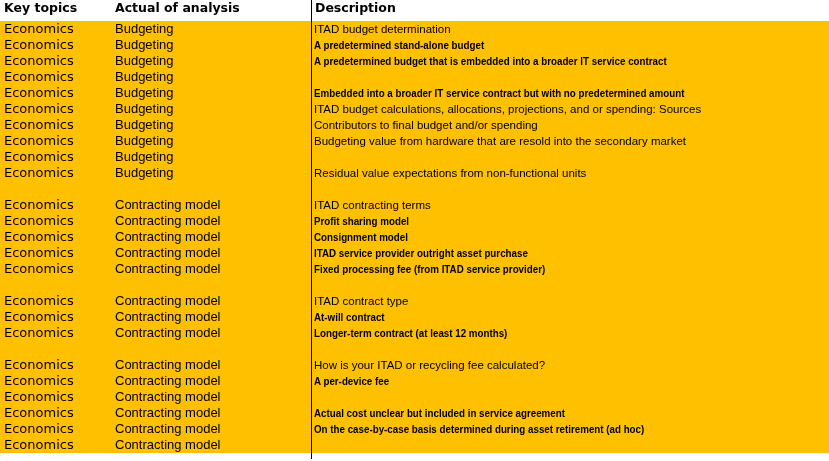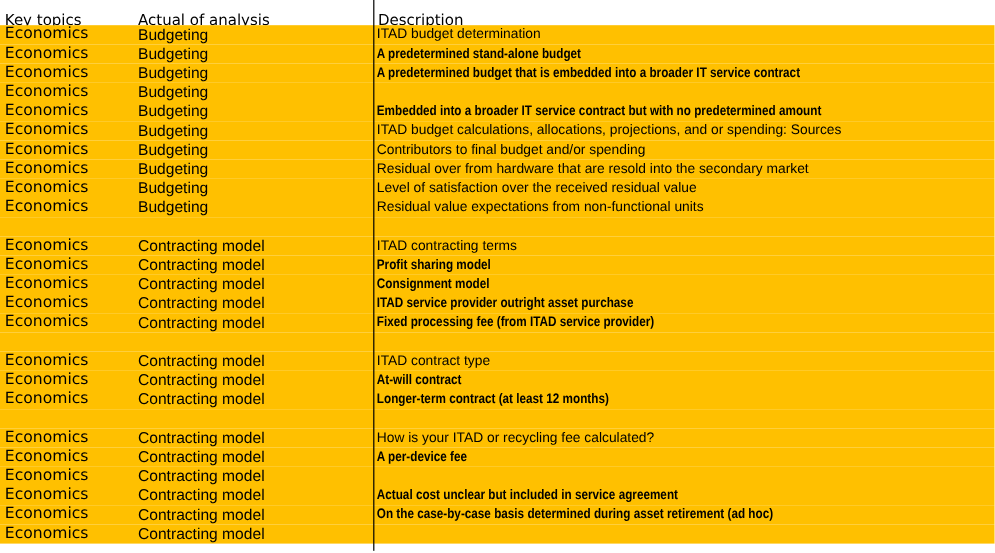--- a/index.html
+++ b/index.html
@@ -3,22 +3,23 @@
 <meta charset="utf-8">
 <style>
   html,body { margin:0; padding:0; background:#ffffff; }
   .sheet {
     position:relative; width:829px; height:461px;
     background:#ffffff; overflow:hidden;
     font-family:"DejaVu Sans", sans-serif; color:#000;
   }
   .header-row {
     display:flex; height:34px; box-sizing:border-box;
-    align-items:center; padding-bottom:2px;
+    align-items:flex-start; padding-bottom:2px;
     background:var(--header-bg,#fff);
+    font-weight:bold;
   }
   .col1 { width:111px; padding-left:4px; flex:none; }
   .col2 { width:196px; flex:none; }
   .col3 { flex:1; padding-left:4px; min-width:0; }
   .header-cell { font-size:12.5px; white-space:nowrap; overflow:hidden; }
   .rows-wrap { position:absolute; top:21px; left:0; width:829px; }
   .row {
     display:flex; height:16px; line-height:16px;
     background:var(--row-bg,#FFC000); white-space:nowrap;
   }
@@ -79,26 +80,25 @@
         <div class="cell col3 desc-section"><span class="txt">ITAD budget calculations, allocations, projections, and or spending: Sources</span></div>
       </div>
       <div class="row">
         <div class="cell col1"><span class="txt">Economics</span></div>
         <div class="cell col2"><span class="txt">Budgeting</span></div>
         <div class="cell col3 desc-section"><span class="txt">Contributors to final budget and/or spending</span></div>
       </div>
       <div class="row">
         <div class="cell col1"><span class="txt">Economics</span></div>
         <div class="cell col2"><span class="txt">Budgeting</span></div>
-        <div class="cell col3 desc-section"><span class="txt">Residual over from hardware that are resold into the secondary market</span></div>
+        <div class="cell col3 desc-section"><span class="txt">Budgeting value from hardware that are resold into the secondary market</span></div>
       </div>
       <div class="row">
         <div class="cell col1"><span class="txt">Economics</span></div>
         <div class="cell col2"><span class="txt">Budgeting</span></div>
-        <div class="cell col3 desc-section"><span class="txt">Level of satisfaction over the received residual value</span></div>
       </div>
       <div class="row">
         <div class="cell col1"><span class="txt">Economics</span></div>
         <div class="cell col2"><span class="txt">Budgeting</span></div>
         <div class="cell col3 desc-small"><span class="txt">Residual value expectations from non-functional units</span></div>
       </div>
       <div class="row blank">
         <div class="cell col1"><span class="txt"></span></div>
         <div class="cell col2"><span class="txt"></span></div>
         <div class="cell col3 "><span class="txt"></span></div>

